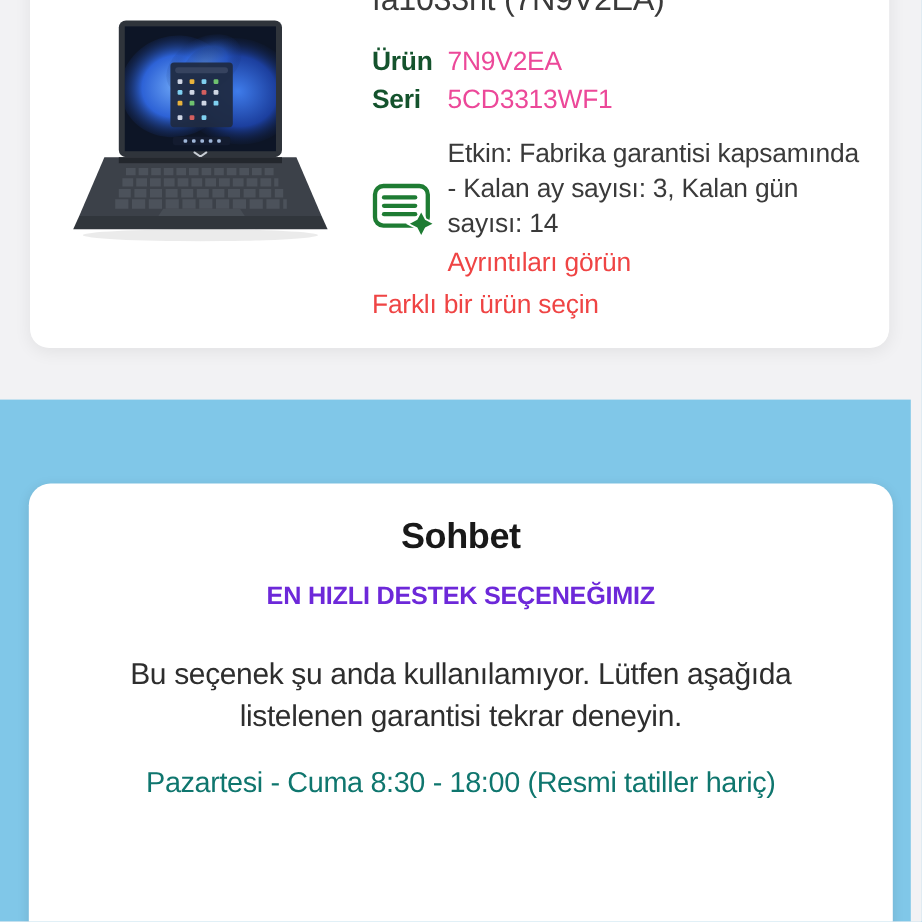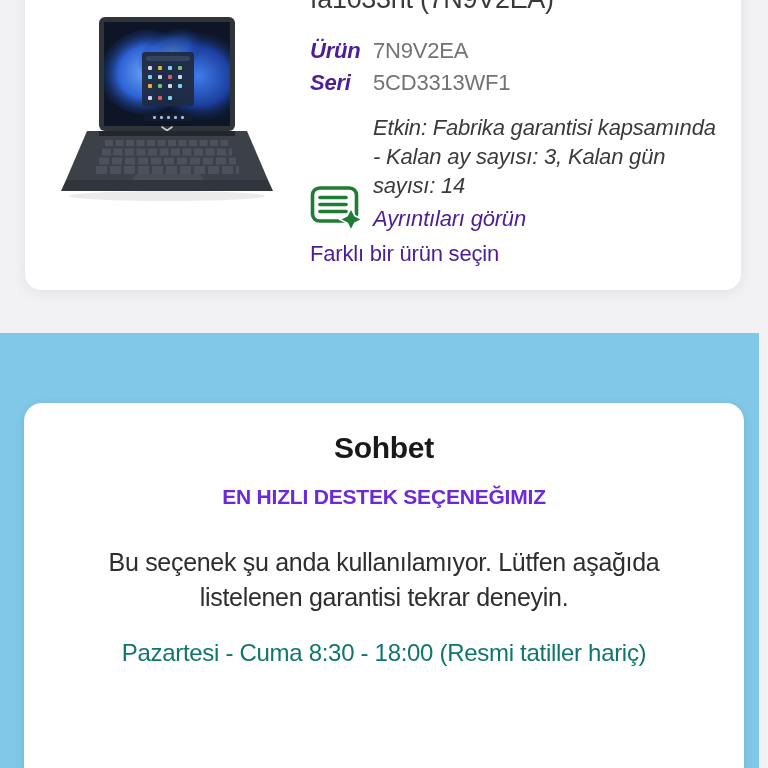--- a/index.html
+++ b/index.html
@@ -39,45 +39,44 @@
   }
   .field-row {
     position: absolute;
     left: 285px;
     display: flex;
     font-size: 22px;
     letter-spacing: -0.2px;
   }
   .field-row.row-product { top: 80px; }
   .field-row.row-serial  { top: 112px; align-items: center; }
-  .field-label { font-weight: 700; color: #4c1d95; min-width: 63px; font-style: italic; }
-  .field-value { color: #737373; }
+  .field-label { font-weight: 700; color: #14532d; min-width: 63px; }
+  .field-value { color: #ec4899; }
 
   .warranty-row {
     position: absolute;
     left: 285px; top: 155px;
     display: flex;
-    align-items: flex-end;
-    font-style: italic;
+    align-items: center;
   }
   .warranty-icon {
     flex: 0 0 auto;
     width: 52px; height: 48px;
     margin-top: 4px;
   }
   .warranty-textcol { margin-left: 11px; width: 354px; }
   .warranty-status {
     margin: 0;
     font-size: 22px;
     line-height: 29px;
     color: #3a3a3a;
     letter-spacing: -0.2px;
   }
   .link {
-    color: #4c1d95;
+    color: #ef4444;
     text-decoration: none;
     font-size: 22px;
     letter-spacing: -0.2px;
     cursor: pointer;
     display: inline-block;
   }
   .warranty-details-link { margin-top: 6px; }
   .change-product-link {
     position: absolute;
     left: 285px; top: 283px;

